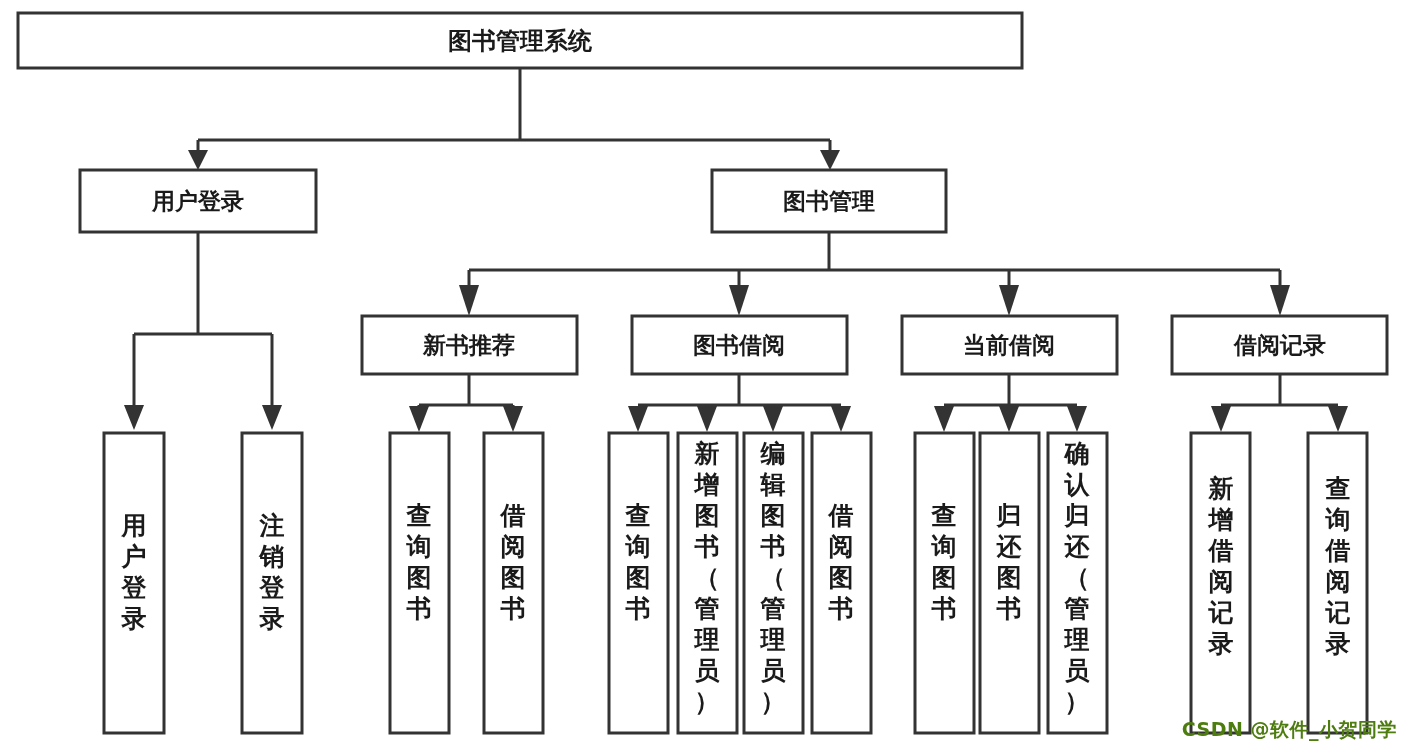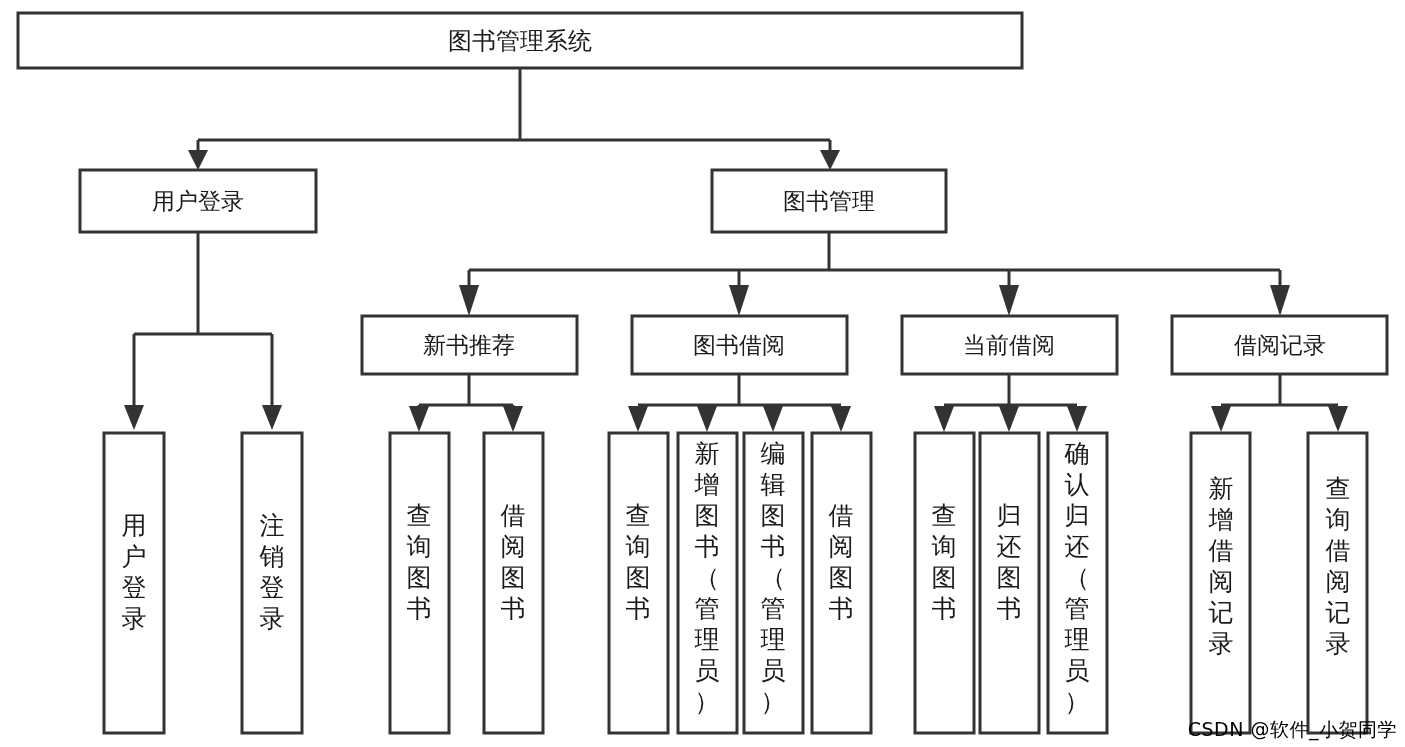--- a/index.html
+++ b/index.html
@@ -11,20 +11,21 @@
     width: 1405px;
     height: 747px;
     font-family: "DejaVu Sans", "Liberation Sans", sans-serif;
     overflow: hidden;
   }
   #diagram-root {
     position: relative;
     width: 1405px;
     height: 747px;
     background: #ffffff;
+    font-weight: bold;
   }
   svg.diagram {
     position: absolute;
     top: 0;
     left: 0;
     width: 1405px;
     height: 747px;
     display: block;
   }
   .node-box {
@@ -56,21 +57,21 @@
   .arrow-head {
     fill: #333333;
     stroke: none;
   }
   .watermark {
     position: absolute;
     right: 8px;
     bottom: 4px;
     font-family: "DejaVu Sans", "Liberation Sans", sans-serif;
     font-size: 19px;
-    color: #000000;
+    color: #4d7c0f;
     white-space: nowrap;
     letter-spacing: 0.5px;
     margin-top: 9px;
   }
 </style>
 </head>
 <body>
 
 <div id="diagram-root">
 

